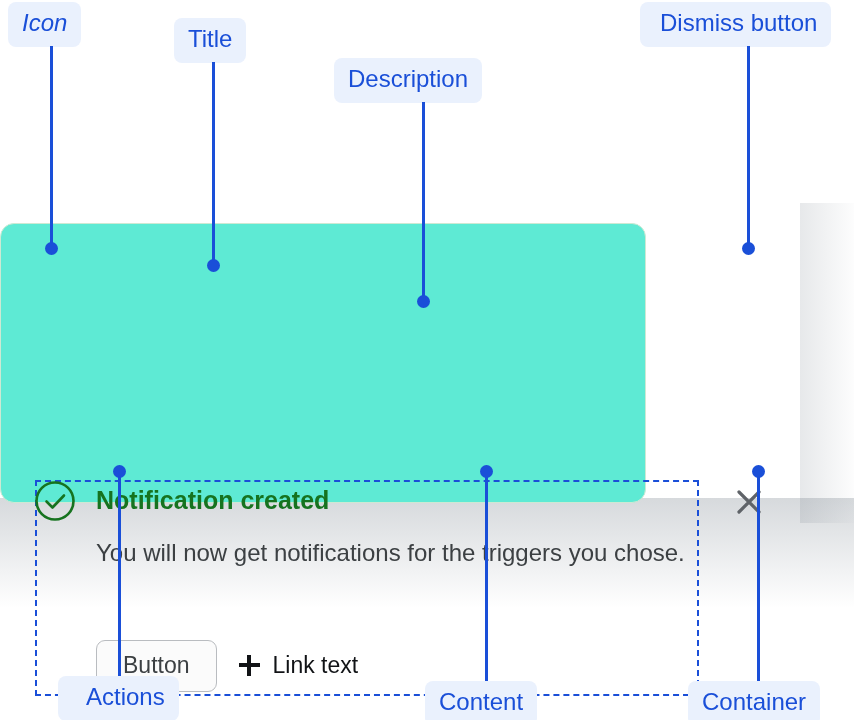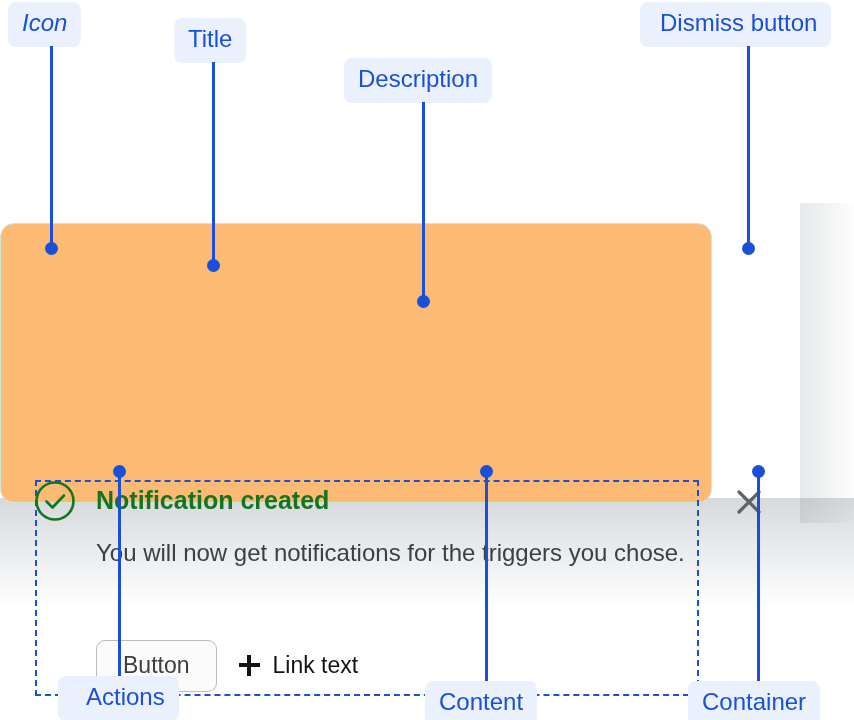--- a/index.html
+++ b/index.html
@@ -41,23 +41,23 @@
     height: 13px;
     border-radius: 50%;
     background: #1a4fd8;
   }
 
   
   #notification-card {
     position: absolute;
     left: 0px;
     top: 223px;
-    width: 712px;
+    width: 646px;
     height: 280px;
-    background: #fdba74;
+    background: #5eead4;
     border: 1px solid #cde9d3;
     border-top-right-radius: 14px;
     border-bottom-right-radius: 14px;
     border-top-left-radius: 14px;
     border-bottom-left-radius: 14px;
     box-sizing: border-box;
   }
   
   #card-shadow {
     position: absolute;
@@ -209,21 +209,21 @@
 </div>
 
 <div class="anno-pill" style="left:8px; top:2px;font-style:italic;">Icon</div>
 <div class="leader" style="left:50px; top:46px; height:203px;"></div>
 <div class="dot" style="left:45px; top:242px;"></div>
 
 <div class="anno-pill" style="left:174px; top:18px;border-radius:8px;">Title</div>
 <div class="leader" style="left:212px; top:62px; height:204px;"></div>
 <div class="dot" style="left:207px; top:259px;"></div>
 
-<div class="anno-pill" style="left:334px; top:58px;margin-left:10px;">Description</div>
+<div class="anno-pill" style="left:334px; top:58px;">Description</div>
 <div class="leader" style="left:422px; top:102px; height:200px;"></div>
 <div class="dot" style="left:417px; top:295px;"></div>
 
 <div class="anno-pill" style="left:640px; top:2px;padding-left:20px;">Dismiss button</div>
 <div class="leader" style="left:747px; top:46px; height:203px;"></div>
 <div class="dot" style="left:742px; top:242px;"></div>
 
 <div class="anno-pill" style="left:58px; top:676px;padding-left:28px;">Actions</div>
 <div class="leader" style="left:118px; top:472px; height:204px;"></div>
 <div class="dot" style="left:113px; top:465px;"></div>

